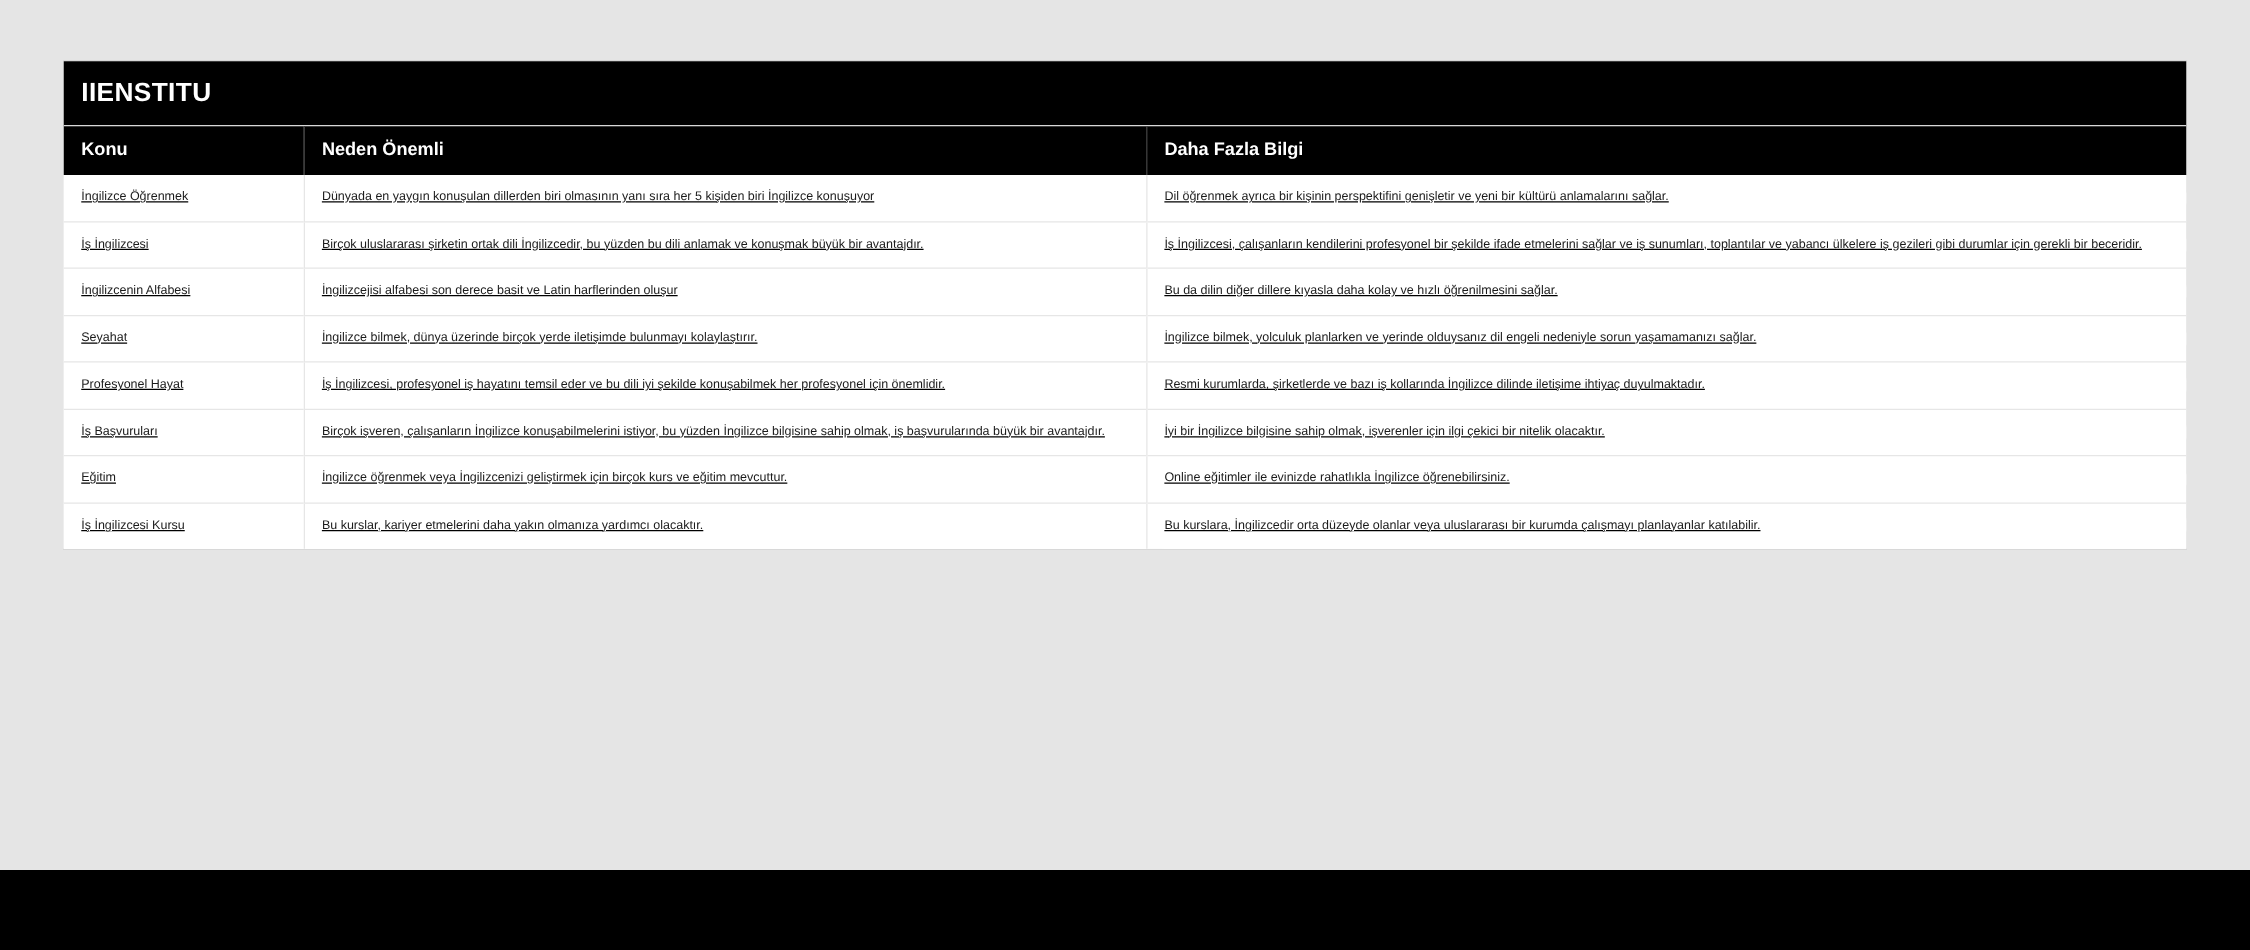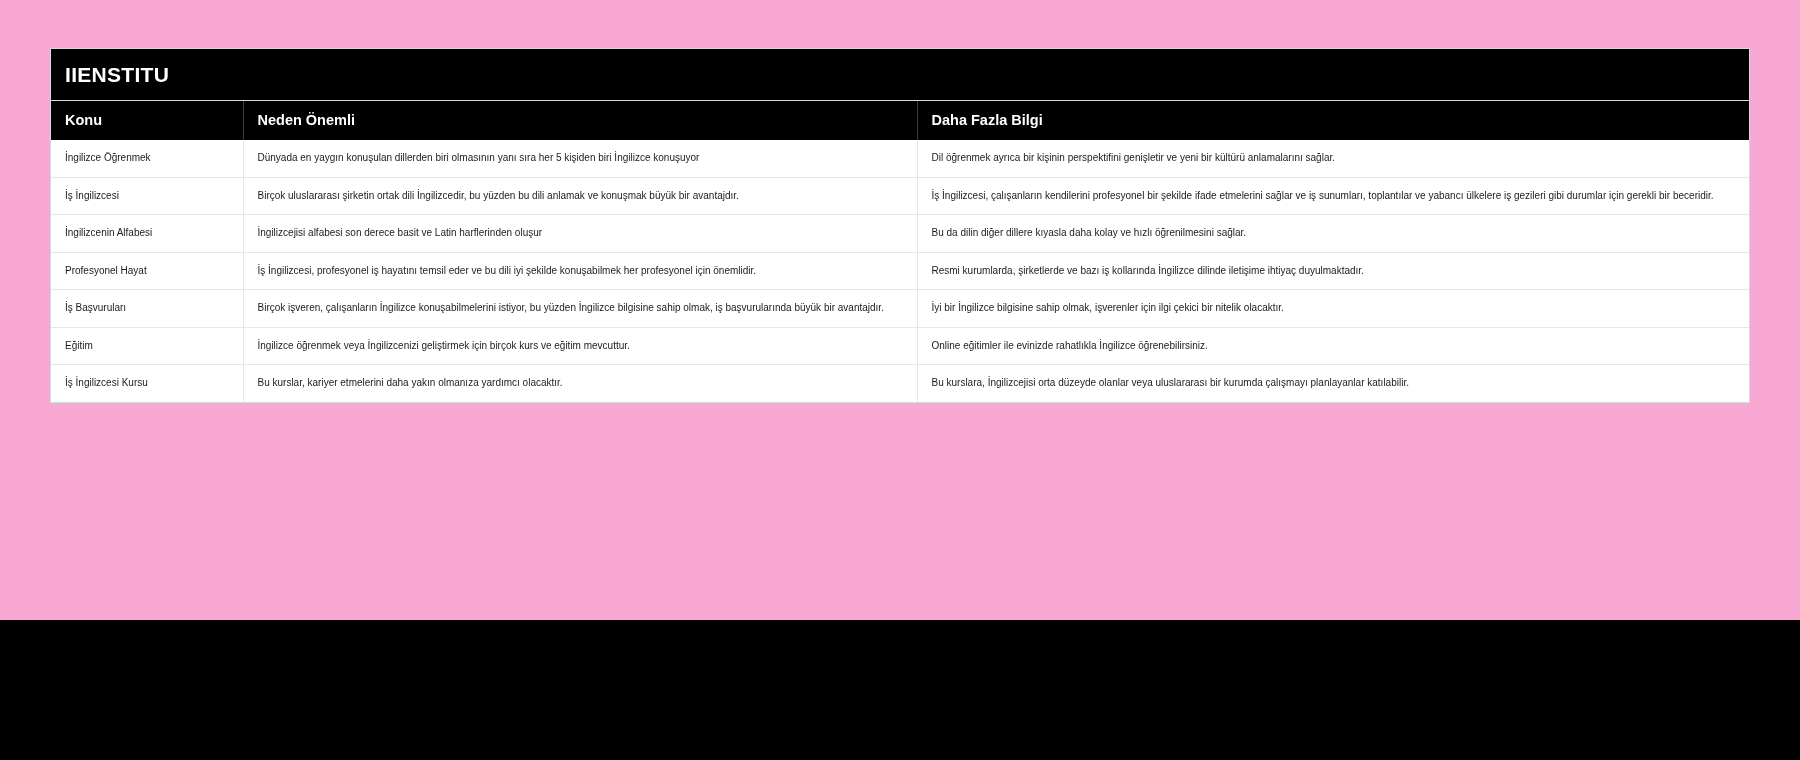--- a/index.html
+++ b/index.html
@@ -12,22 +12,22 @@
     overflow: hidden;
   }
   body {
     font-family: "Liberation Sans", "DejaVu Sans", sans-serif;
     -webkit-font-smoothing: antialiased;
   }
 
   .page {
     position: relative;
     width: 1800px;
-    height: 620px;
-    background: #f9a8d4;
+    height: 696px;
+    background: #e5e5e5;
   }
 
   .table-frame {
     position: absolute;
     left: 50px;
     top: 48px;
     width: 1700px;
     background: #ffffff;
     border: 1px solid #d8d8d8;
     box-sizing: border-box;
@@ -50,20 +50,21 @@
     letter-spacing: 0.3px;
     line-height: 1;
   }
 
   
   table.data-table {
     width: 100%;
     border-collapse: collapse;
     table-layout: fixed;
     background: #ffffff;
+    text-decoration: underline;
   }
 
   table.data-table col.c1 { width: 192px; }
   table.data-table col.c2 { width: 674px; }
   table.data-table col.c3 { width: 832px; }
 
   thead th {
     background: #000000;
     color: #ffffff;
     font-size: 14.5px;
@@ -129,20 +130,25 @@
           <td class="col-why">Birçok uluslararası şirketin ortak dili İngilizcedir, bu yüzden bu dili anlamak ve konuşmak büyük bir avantajdır.</td>
           <td class="col-more">İş İngilizcesi, çalışanların kendilerini profesyonel bir şekilde ifade etmelerini sağlar ve iş sunumları, toplantılar ve yabancı ülkelere iş gezileri gibi durumlar için gerekli bir beceridir.</td>
         </tr>
 
         <tr>
           <td class="col-topic">İngilizcenin Alfabesi</td>
           <td class="col-why">İngilizcejisi alfabesi son derece basit ve Latin harflerinden oluşur</td>
           <td class="col-more">Bu da dilin diğer dillere kıyasla daha kolay ve hızlı öğrenilmesini sağlar.</td>
         </tr>
 
+        <tr>
+          <td class="col-topic">Seyahat</td>
+          <td class="col-why">İngilizce bilmek, dünya üzerinde birçok yerde iletişimde bulunmayı kolaylaştırır.</td>
+          <td class="col-more">İngilizce bilmek, yolculuk planlarken ve yerinde olduysanız dil engeli nedeniyle sorun yaşamamanızı sağlar.</td>
+        </tr>
 
         <tr>
           <td class="col-topic">Profesyonel Hayat</td>
           <td class="col-why">İş İngilizcesi, profesyonel iş hayatını temsil eder ve bu dili iyi şekilde konuşabilmek her profesyonel için önemlidir.</td>
           <td class="col-more">Resmi kurumlarda, şirketlerde ve bazı iş kollarında İngilizce dilinde iletişime ihtiyaç duyulmaktadır.</td>
         </tr>
 
         <tr>
           <td class="col-topic">İş Başvuruları</td>
           <td class="col-why">Birçok işveren, çalışanların İngilizce konuşabilmelerini istiyor, bu yüzden İngilizce bilgisine sahip olmak, iş başvurularında büyük bir avantajdır.</td>
@@ -153,20 +159,20 @@
           <td class="col-topic">Eğitim</td>
           <td class="col-why">İngilizce öğrenmek veya İngilizcenizi geliştirmek için birçok kurs ve eğitim mevcuttur.</td>
           <td class="col-more">Online eğitimler ile evinizde rahatlıkla İngilizce öğrenebilirsiniz.</td>
         </tr>
 
 
 
         <tr>
           <td class="col-topic">İş İngilizcesi Kursu</td>
           <td class="col-why">Bu kurslar, kariyer etmelerini daha yakın olmanıza yardımcı olacaktır.</td>
-          <td class="col-more">Bu kurslara, İngilizcejisi orta düzeyde olanlar veya uluslararası bir kurumda çalışmayı planlayanlar katılabilir.</td>
+          <td class="col-more">Bu kurslara, İngilizcedir orta düzeyde olanlar veya uluslararası bir kurumda çalışmayı planlayanlar katılabilir.</td>
         </tr>
 
       </tbody>
     </table>
 
   </div>
 </div>
 
 </body></html>

